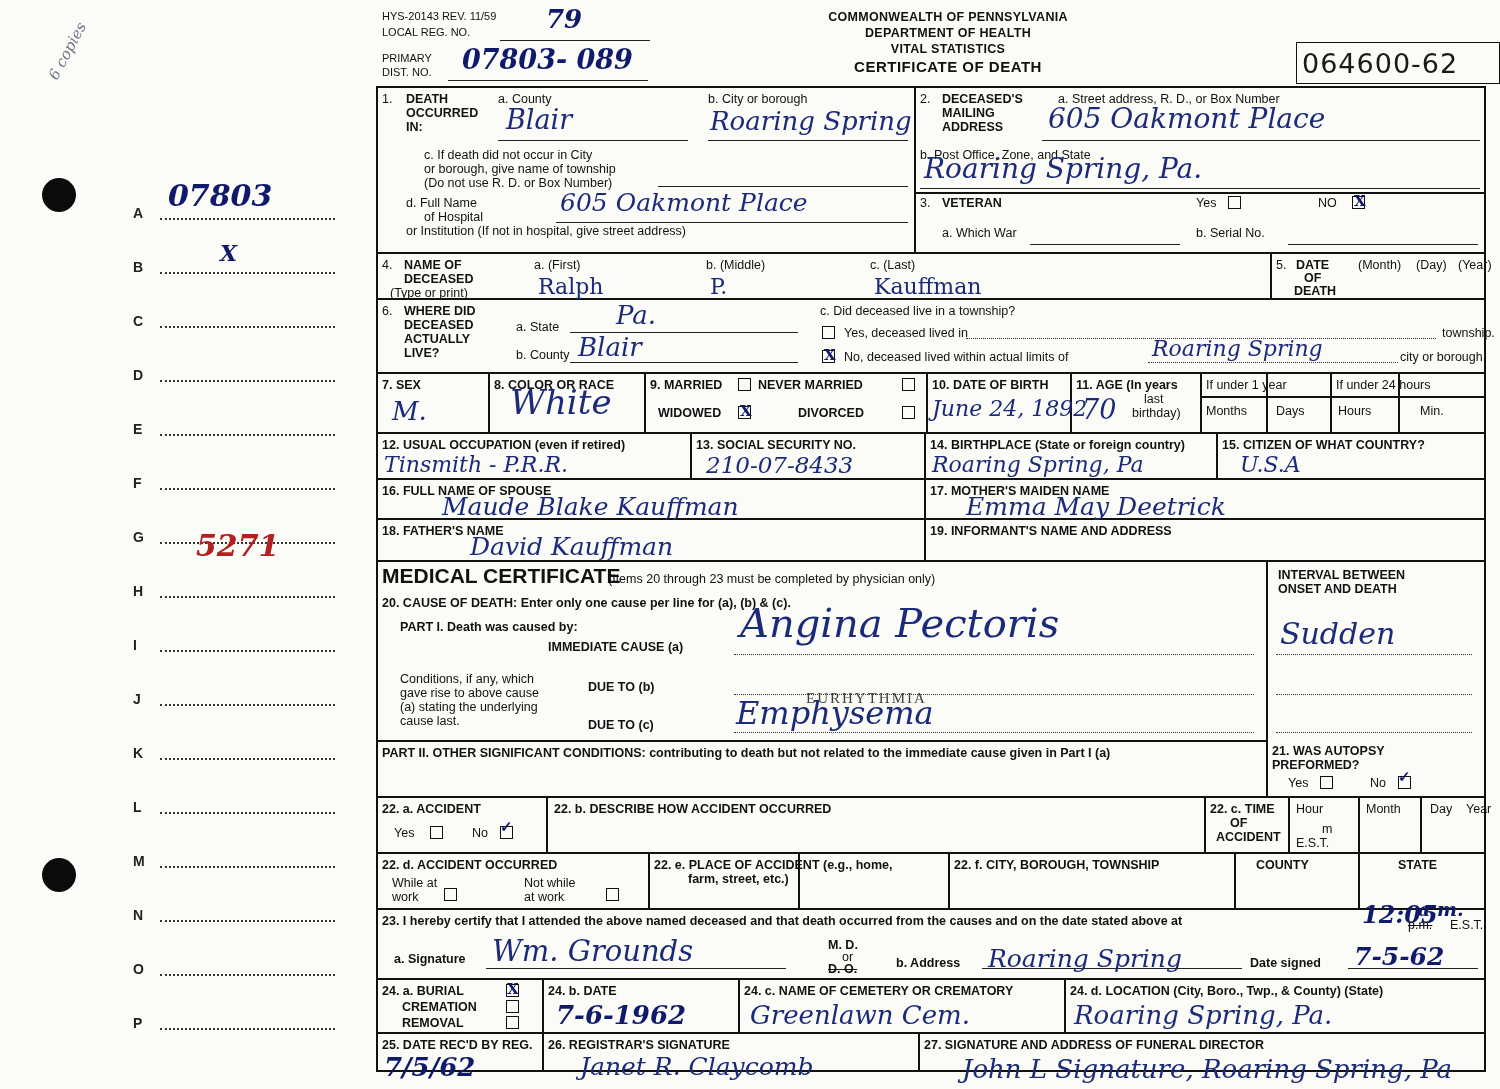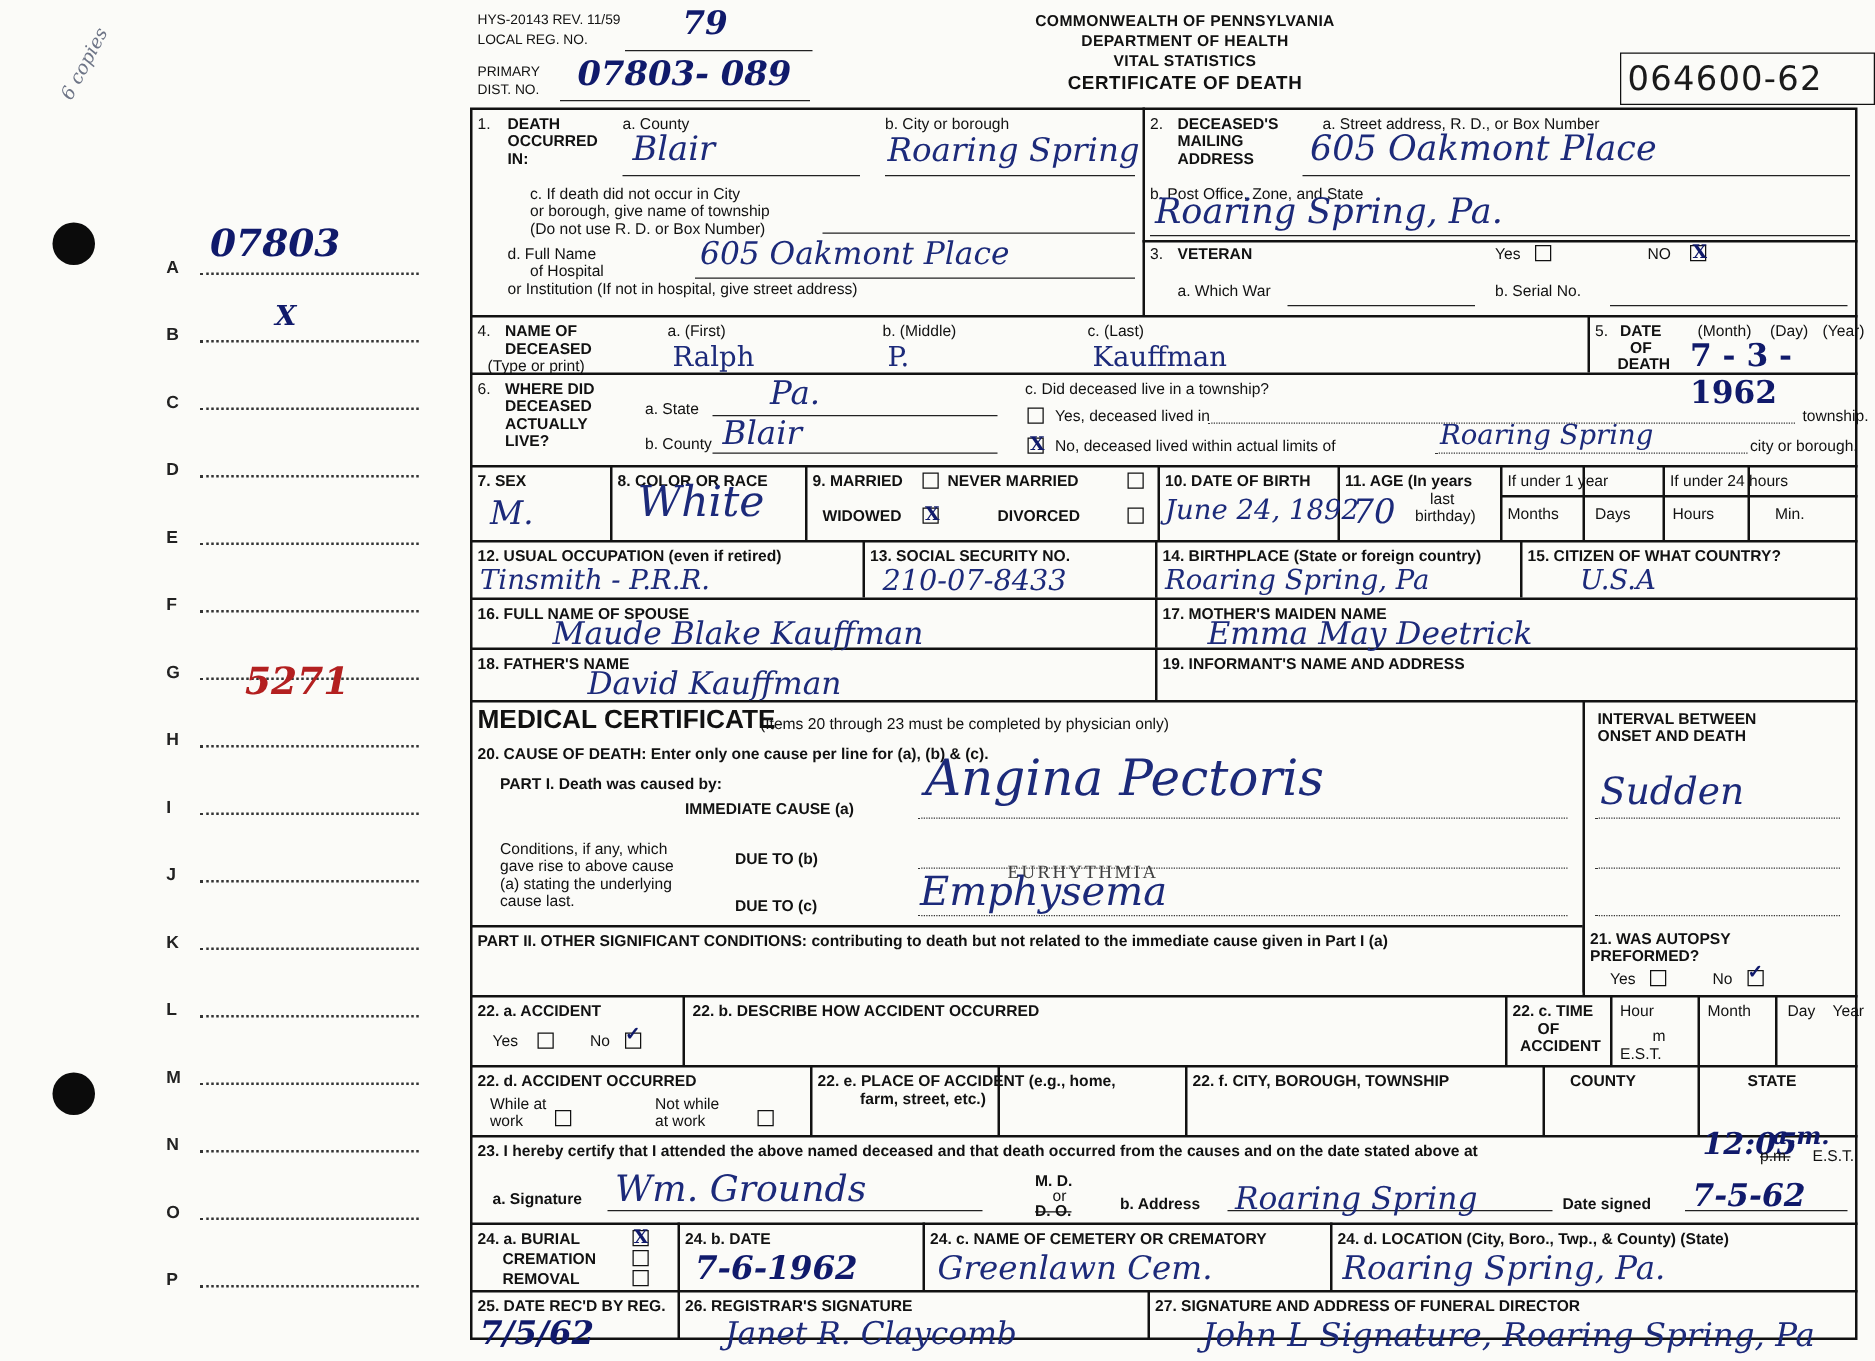--- a/index.html
+++ b/index.html
@@ -178,21 +178,20 @@
     <div class="lbl" style="position:absolute;left:512px;top:258px;">c. (Last)</div>
     <div class="hand" style="position:absolute;left:516px;top:274px;font-size:22px;font-style:normal;">Kauffman</div>
 
     <div class="lbl" style="position:absolute;left:918px;top:258px;">5.</div>
     <div class="lbl-b" style="position:absolute;left:938px;top:258px;">DATE</div>
     <div class="lbl-b" style="position:absolute;left:946px;top:271px;">OF</div>
     <div class="lbl-b" style="position:absolute;left:936px;top:284px;">DEATH</div>
     <div class="lbl" style="position:absolute;left:1000px;top:258px;">(Month)</div>
     <div class="lbl" style="position:absolute;left:1058px;top:258px;">(Day)</div>
     <div class="lbl" style="position:absolute;left:1100px;top:258px;">(Year)</div>
-    <div class="hand-b" style="position:absolute;left:994px;top:270px;font-size:25px;font-style:normal;">7 - 3 - 1962</div>
 
     <div class="hline" style="left:18px;top:372px;width:1110px;"></div>
     <div class="lbl" style="position:absolute;left:24px;top:304px;">6.</div>
     <div class="lbl-b" style="position:absolute;left:46px;top:304px;">WHERE DID</div>
     <div class="lbl-b" style="position:absolute;left:46px;top:318px;">DECEASED</div>
     <div class="lbl-b" style="position:absolute;left:46px;top:332px;">ACTUALLY</div>
     <div class="lbl-b" style="position:absolute;left:46px;top:346px;">LIVE?</div>
 
     <div class="lbl" style="position:absolute;left:158px;top:320px;">a. State</div>
     <div class="wline" style="left:212px;top:332px;width:228px;"></div>
@@ -264,21 +263,21 @@
     <div class="lbl-b" style="position:absolute;left:24px;top:438px;"><span>12.</span> <span>USUAL OCCUPATION (even if retired)</span></div>
     <div class="hand" style="position:absolute;left:26px;top:452px;font-size:22px;">Tinsmith - P.R.R.</div>
 
     <div class="lbl-b" style="position:absolute;left:338px;top:438px;"><span>13.</span> <span>SOCIAL SECURITY NO.</span></div>
     <div class="hand" style="position:absolute;left:348px;top:452px;font-size:23px;">210-07-8433</div>
 
     <div class="lbl-b" style="position:absolute;left:572px;top:438px;"><span>14.</span> <span>BIRTHPLACE (State or foreign country)</span></div>
     <div class="hand" style="position:absolute;left:574px;top:452px;font-size:22px;">Roaring Spring, Pa</div>
 
     <div class="lbl-b" style="position:absolute;left:864px;top:438px;"><span>15.</span> <span>CITIZEN OF WHAT COUNTRY?</span></div>
-    <div class="hand" style="position:absolute;left:882px;top:452px;font-size:22px;margin-left:24px;">U.S.A</div>
+    <div class="hand" style="position:absolute;left:882px;top:452px;font-size:22px;">U.S.A</div>
 
     <div class="hline" style="left:18px;top:518px;width:1110px;"></div>
     <div class="vline" style="left:566px;top:478px;height:40px;"></div>
     <div class="lbl-b" style="position:absolute;left:24px;top:484px;"><span>16.</span> <span>FULL NAME OF SPOUSE</span></div>
     <div class="hand" style="position:absolute;left:84px;top:492px;font-size:25px;">Maude Blake Kauffman</div>
     <div class="lbl-b" style="position:absolute;left:572px;top:484px;"><span>17.</span> <span>MOTHER'S MAIDEN NAME</span></div>
     <div class="hand" style="position:absolute;left:608px;top:492px;font-size:25px;">Emma May Deetrick</div>
 
     <div class="hline" style="left:18px;top:560px;width:1110px;"></div>
     <div class="vline" style="left:566px;top:518px;height:42px;"></div>

